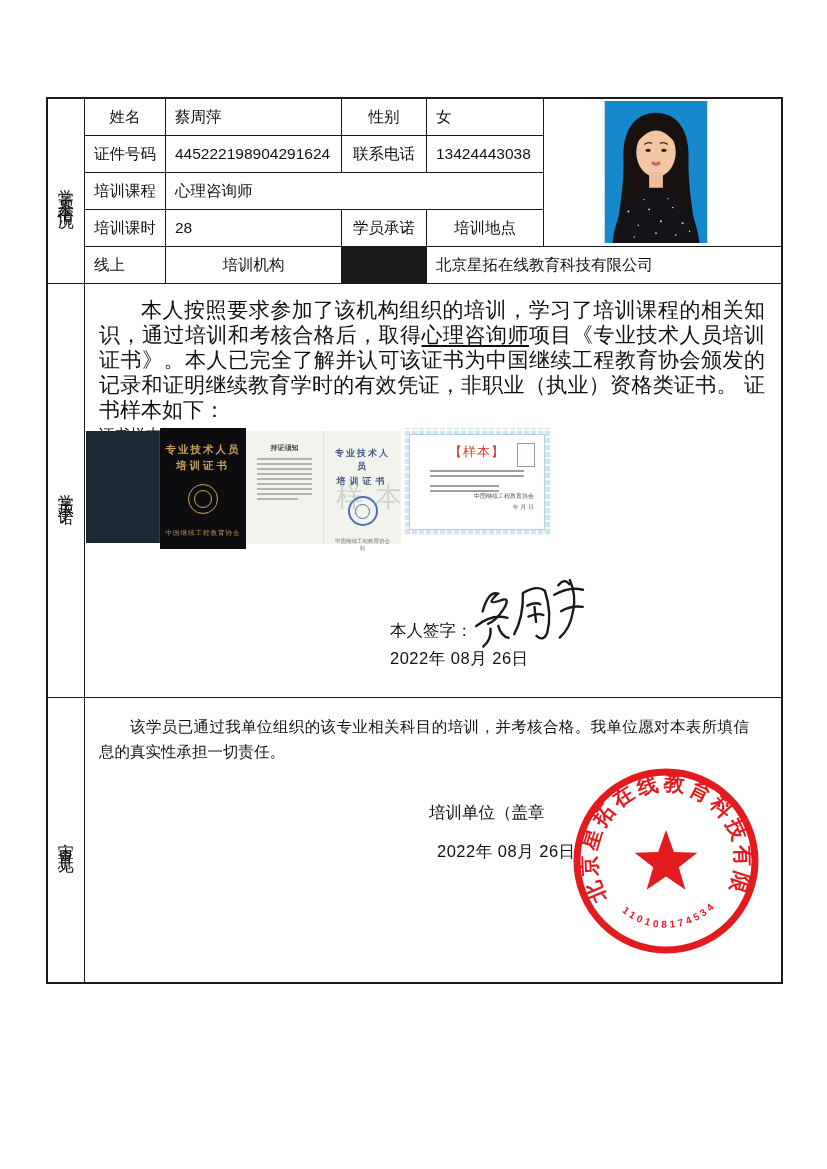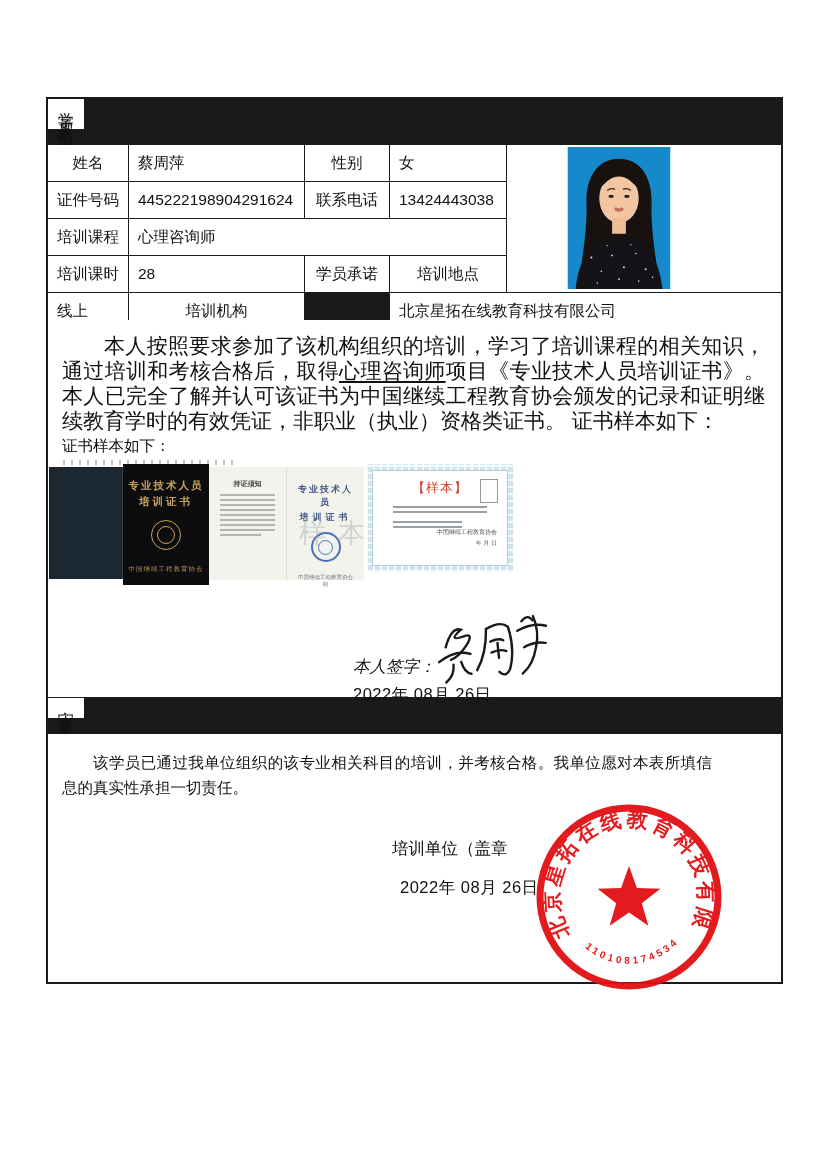--- a/index.html
+++ b/index.html
@@ -5,21 +5,21 @@
   html,body{margin:0;padding:0;background:#fff;}
   .page{position:relative;width:827px;height:1169px;background:#fff;overflow:hidden;
         font-family:"Liberation Sans", sans-serif;color:#111;}
   
   .title{position:absolute;top:46px;left:0;width:100%;text-align:center;white-space:nowrap;}
   .title-main{font-size:29px;font-weight:bold;border-bottom:2.5px solid #000;padding:0 10px 3px 10px;}
   .title-suffix{font-size:25px;font-weight:500;margin-left:8px;}
   
   .doc{position:absolute;left:46px;top:97px;width:733px;background:#1a1a1a;border:2px solid #1a1a1a;
        display:flex;flex-direction:column;gap:1px;}
-  .row-sec{display:flex;gap:16px;flex-direction:column;}
+  .row-sec{display:flex;gap:1px;}
   .vhead{width:36px;background:#fff;display:flex;align-items:center;justify-content:center;}
   .vhead span{writing-mode:vertical-lr;text-orientation:upright;font-size:16px;letter-spacing:5px;line-height:1.1;}
   .sec-body{flex:1;background:#fff;position:relative;overflow:visible;}
   .sec1{height:184px;}
   .sec2{height:413px;}
   .sec3{height:284px;}
   
   .grid1{display:grid;grid-template-columns:80px 175px 84px 116px 1fr;grid-auto-rows:36px;
          gap:1px;background:#1a1a1a;flex:1;}
   .cell{background:#fff;display:flex;align-items:center;font-size:15.5px;overflow:hidden;white-space:nowrap;}
@@ -61,21 +61,21 @@
          pointer-events:none;white-space:nowrap;margin-left:32px;}
   .cert4{left:318px;top:0;width:148px;height:108px;background:#cfe4ef;
          background-image:repeating-linear-gradient(90deg,rgba(255,255,255,.8) 0 2px,transparent 2px 7px),
                           repeating-linear-gradient(0deg,rgba(255,255,255,.8) 0 2px,transparent 2px 7px);}
   .c4inner{position:absolute;inset:6px;background:#fff;border:1px solid #b4d0dd;}
   .c4tag{color:#d43d30;font-size:13px;text-align:center;margin-top:8px;letter-spacing:1px;}
   .c4photo{position:absolute;right:9px;top:8px;width:16px;height:22px;border:1px solid #999;background:#fdfdfd;}
   .c4lines{margin:9px 18px 0 18px;}
   .c4lines .tline{background:#9aa0a6;}
   .c4org{position:absolute;right:10px;bottom:16px;font-size:6px;color:#555;text-align:right;line-height:1.8;}
-  .sig-label{position:absolute;left:305px;top:336px;font-size:16.5px;font-style:italic;}
+  .sig-label{position:absolute;left:305px;top:336px;font-size:16.5px;}
   .sig-svg{position:absolute;left:384px;top:290px;width:130px;height:76px;}
   .sig-date{position:absolute;left:305px;top:364px;font-size:16.5px;letter-spacing:.5px;}
   
   .p2{margin:16px 24px 0 14px;font-size:15.5px;line-height:25px;text-indent:2em;text-align:justify;max-width:650px;}
   .unit-label{position:absolute;left:344px;top:104px;font-size:16.5px;}
   .unit-date{position:absolute;left:352px;top:143px;font-size:16.5px;letter-spacing:.5px;}
   .stamp{position:absolute;left:484px;top:66px;width:194px;height:194px;opacity:.95;z-index:5;}
 </style>
 </head>
 <body>

